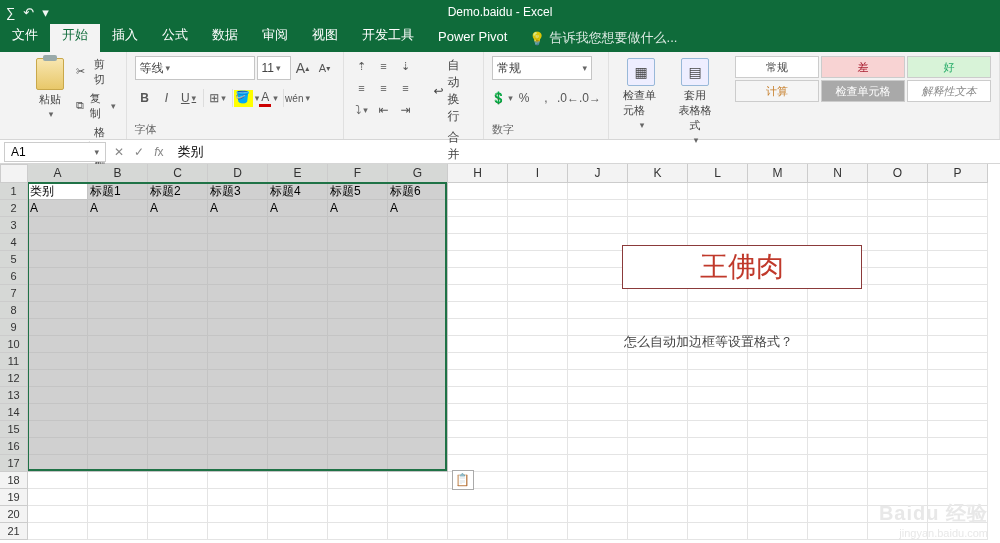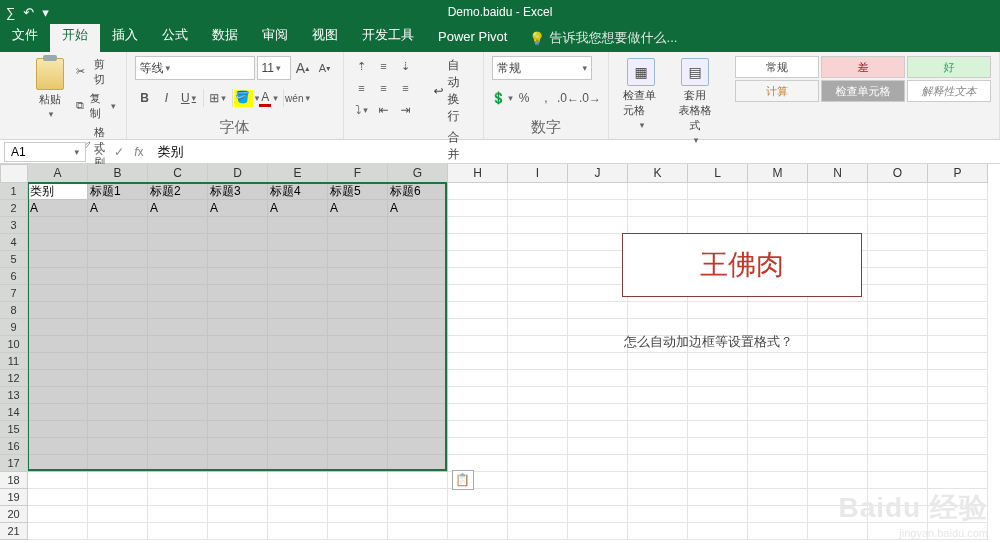--- a/index.html
+++ b/index.html
@@ -10,21 +10,21 @@
 .titlebar .qat span { font-size: 13px; opacity: .95; }
 .titlebar .title { position: absolute; left: 0; right: 0; text-align: center; font-size: 12px; pointer-events: none; }
 
 .ribbon-tabs { background: #0f6b3a; height: 28px; display: flex; align-items: flex-end; color: #fff; font-size: 13px; }
 .ribbon-tabs .tab { padding: 5px 12px 8px; cursor: pointer; }
 .ribbon-tabs .tab.active { background: #f3f3f3; color: #0f6b3a; }
 .ribbon-tabs .tell { opacity: .85; display: flex; align-items: center; gap: 4px; padding: 5px 10px; }
 
 .ribbon { background: #f3f3f3; border-bottom: 1px solid #d6d6d6; height: 88px; display: flex; font-size: 12px; color: #444; }
 .group { border-right: 1px solid #e0e0e0; padding: 4px 8px 2px; display: flex; flex-direction: column; justify-content: space-between; }
-.group-label { text-align: center; color: #666; font-size: 15px; padding-top: 2px; }
+.group-label { text-align: left; color: #666; font-size: 11px; padding-top: 2px; }
 .group-body { display: flex; gap: 6px; align-items: flex-start; flex: 1; }
 
 .paste-big { display: flex; flex-direction: column; align-items: center; gap: 2px; padding: 2px 4px; margin-left: 24px; }
 .paste-big .ico { width: 28px; height: 32px; background: linear-gradient(#f8e6b0,#e8c86a); border: 1px solid #c9a84a; border-radius: 2px; position: relative; }
 .paste-big .ico::before { content: ""; position: absolute; top: -4px; left: 6px; width: 14px; height: 6px; background: #9aa; border-radius: 2px; }
 .paste-big small { font-size: 11px; }
 
 .clip-col { display: flex; flex-direction: column; gap: 2px; font-size: 11px; }
 .clip-item { display: flex; align-items: center; gap: 4px; padding: 1px 2px; }
 .ic { width: 14px; height: 14px; display: inline-block; }
@@ -55,21 +55,21 @@
 .styles-grid { display: grid; grid-template-columns: repeat(3, 84px); grid-auto-rows: 22px; gap: 2px; }
 .style-cell { border: 1px solid #ccc; display: flex; align-items: center; justify-content: center; font-size: 11px; }
 .style-cell.normal { background: #fff; }
 .style-cell.bad { background: #f8d3d3; color: #a23; }
 .style-cell.good { background: #d8f3d8; color: #2a6; }
 .style-cell.calc { background: #f5f5f5; color: #c77f2b; }
 .style-cell.check { background: #a9a9a9; color: #fff; }
 .style-cell.explain { background: #fff; color: #888; font-style: italic; }
 
 .fx-bar { background: #fff; border-bottom: 1px solid #d6d6d6; height: 24px; display: flex; align-items: center; }
-.namebox { width: 82px; border: 1px solid #ccc; margin: 2px 0 2px 4px; padding: 2px 6px; background: #fff; display: flex; justify-content: space-between; align-items: center; }
+.namebox { width: 102px; border: 1px solid #ccc; margin: 2px 0 2px 4px; padding: 2px 6px; background: #fff; display: flex; justify-content: space-between; align-items: center; }
 .fx-btns { display: flex; gap: 10px; margin: 0 8px; color: #888; font-size: 12px; }
 .fx-input { flex: 1; padding: 2px 6px; font-size: 13px; }
 
 .sheet { display: flex; height: calc(543px - 24px - 28px - 88px - 24px); }
 .sheet-left { width: 28px; }
 .sheet-main { flex: 1; overflow: hidden; position: relative; }
 
 .corner { height: 19px; border: 1px solid #ccc; background: #f3f3f3; box-sizing: border-box; }
 .col-headers { display: flex; height: 19px; }
 .col-h { width: 60px; border-right: 1px solid #ccc; border-bottom: 1px solid #ccc; background: #f3f3f3; text-align: center; font-size: 12px; color: #333; line-height: 18px; }
@@ -83,21 +83,21 @@
 .cell.sel { background: #d0d0d0; border-right-color: #c4c4c4; border-bottom-color: #c4c4c4; }
 .cell.active { background: #fff !important; }
 
 .sel-border { position: absolute; border: 2px solid #1f7246; pointer-events: none; }
 .paste-ico { position: absolute; width: 22px; height: 20px; border: 1px solid #aaa; background: #fff; display: flex; align-items: center; justify-content: center; font-size: 12px; color: #555; }
 
 .textbox { position: absolute; border: 1px solid #8b3a3a; background: #fff; text-align: center; color: #c0392b; font-family: "KaiTi", serif; display: flex; align-items: center; justify-content: center; }
 .question { position: absolute; font-size: 13px; color: #444; }
 
 .watermark { position: absolute; right: 12px; bottom: 4px; color: #e8e8e8; text-align: right; }
-.watermark .big { font-size: 28px; font-weight: bold; letter-spacing: 1px; }
+.watermark .big { font-size: 20px; font-weight: bold; letter-spacing: 1px; }
 .watermark .small { font-size: 11px; }
 </style>
 </head>
 <body>
 
 <div class="titlebar">
   <div class="qat">
     <span>∑</span>
     <span>↶</span>
     <span>▾</span>
@@ -325,21 +325,21 @@
         <div class="col-h">K</div>
         <div class="col-h">L</div>
         <div class="col-h">M</div>
         <div class="col-h">N</div>
         <div class="col-h">O</div>
         <div class="col-h">P</div>
       </div>
     <div class="grid" id="grid">
       <div class="sel-border" id="selborder" style="left: -1px; top: -1px; width: 420px; height: 289px;"></div>
       <div class="paste-ico" id="pasteico" style="left: 424px; top: 287px;">📋</div>
-      <div class="textbox" id="textbox" style="left: 594px; top: 50px; width: 240px; height: 64px;">
+      <div class="textbox" id="textbox" style="left: 594px; top: 62px; width: 240px; height: 44px;">
           <span style="font-size:28px">王佛肉</span>
         </div>
       <div class="question" id="question" style="left: 596px; top: 150px;">怎么自动加边框等设置格式？</div>
     <div class="row">
           <div class="cell sel active">类别</div>
           <div class="cell sel">标题1</div>
           <div class="cell sel">标题2</div>
           <div class="cell sel">标题3</div>
           <div class="cell sel">标题4</div>
           <div class="cell sel">标题5</div>

